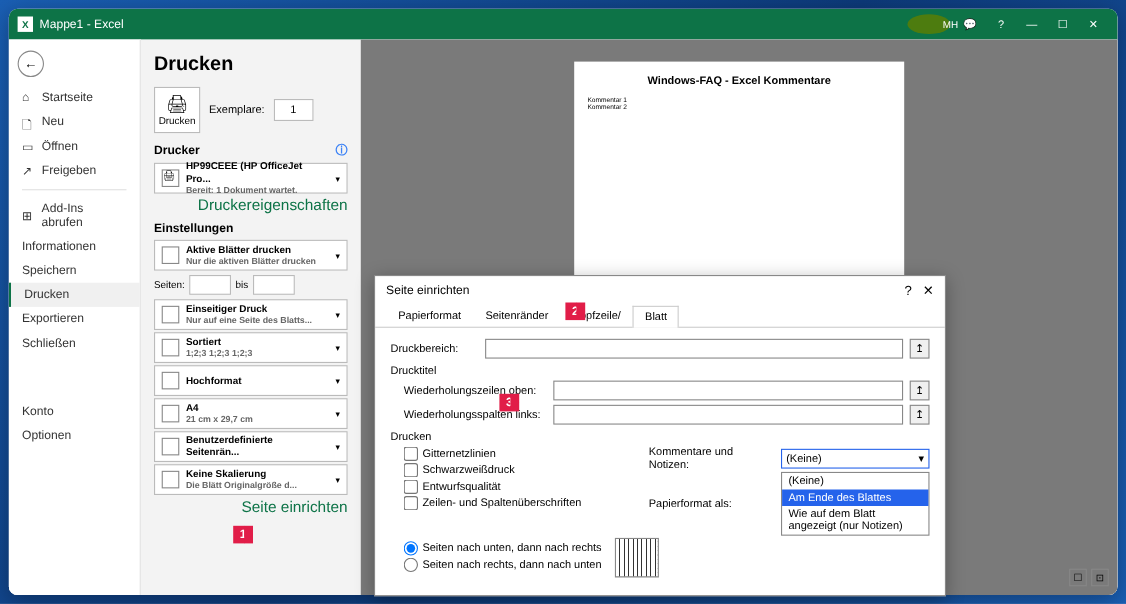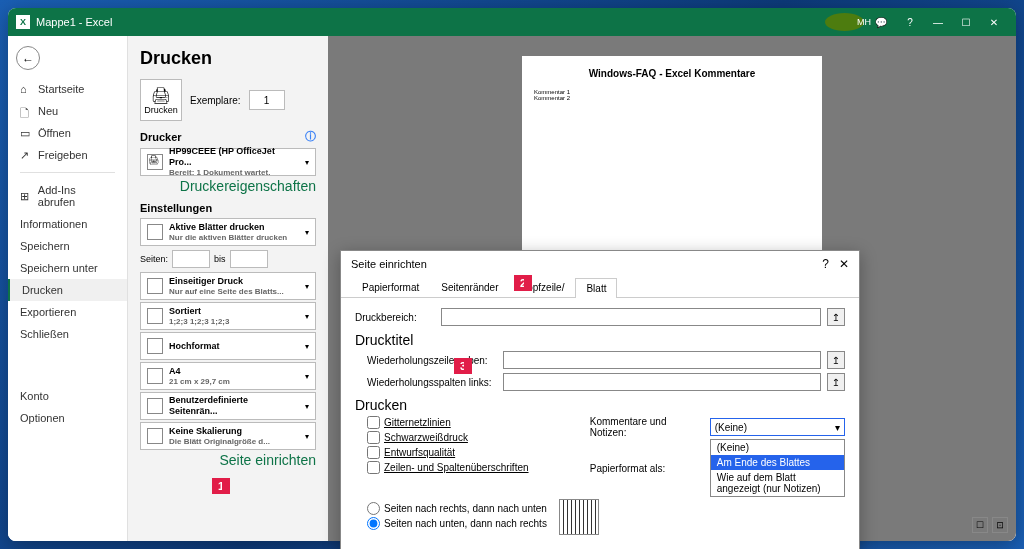--- a/index.html
+++ b/index.html
@@ -45,23 +45,23 @@
 .dialog-title .controls { display: flex; gap: 10px; }
 .dialog-title .controls span { cursor: pointer; font-size: 12px; }
 .dialog-tabs { display: flex; border-bottom: 1px solid #ccc; padding: 0 10px; }
 .tab { padding: 4px 10px; font-size: 10px; cursor: pointer; border: 1px solid transparent; border-bottom: none; position: relative; }
 .tab.active { border-color: #ccc; background: #fff; top: 1px; }
 .dialog-body { padding: 10px 14px; }
 .form-row { display: flex; align-items: center; margin-bottom: 4px; gap: 6px; }
 .form-row label { width: 130px; font-size: 10px; }
 .form-row input[type=text] { flex: 1; height: 18px; border: 1px solid #888; font-size: 10px; padding: 0 4px; }
 .form-row .ref-btn { width: 18px; height: 18px; border: 1px solid #888; background: #f0f0f0; cursor: pointer; display: flex; align-items: center; justify-content: center; font-size: 10px; }
-.group-label { font-size: 14px; margin: 6px 0 3px; }
+.group-label { font-size: 10px; margin: 6px 0 3px; }
 .indent { margin-left: 12px; }
-.check-row { display: flex; align-items: center; gap: 4px; margin-bottom: 2px; font-size: 10px; text-decoration: underline; }
+.check-row { display: flex; align-items: center; gap: 4px; margin-bottom: 2px; font-size: 10px; }
 .two-col { display: flex; gap: 10px; }
 .two-col .left { flex: 1; }
 .two-col .right { flex: 1.2; }
 .combo { display: flex; align-items: center; gap: 4px; margin-bottom: 2px; }
 .combo label { width: 116px; font-size: 10px; }
 .combo .select-box { flex: 1; height: 18px; border: 1px solid #888; background: #fff; font-size: 10px; padding: 0 4px; display: flex; align-items: center; justify-content: space-between; cursor: pointer; }
 .combo .select-box.open { border-color: #2563eb; }
 .dropdown-list { border: 1px solid #888; background: #fff; font-size: 10px; margin-top: -1px; }
 .dropdown-list .opt { padding: 2px 6px; cursor: pointer; }
 .dropdown-list .opt.selected { background: #2563eb; color: #fff; }
@@ -113,23 +113,20 @@
       <div class="nav-item">
           <span class="icon">⊞</span>
           <span>Add-Ins abrufen</span>
         </div>
       <div class="nav-item">
           <span>Informationen</span>
         </div>
       <div class="nav-item">
           <span>Speichern</span>
         </div>
-      <div class="nav-item">
-          <span>Speichern unter</span>
-        </div>
       <div class="nav-item active">
           <span>Drucken</span>
         </div>
       <div class="nav-item">
           <span>Exportieren</span>
         </div>
       <div class="nav-item">
           <span>Schließen</span>
         </div>
       <div class="nav-bottom">
@@ -315,27 +312,27 @@
               <div class="opt selected">Am Ende des Blattes</div>
               <div class="opt">Wie auf dem Blatt angezeigt (nur Notizen)</div>
             </div>
           </div>
         </div>
       </div>
     </div>
     <div class="order-section indent">
       <div>
         <div class="radio-row">
+            <input type="radio" name="ord" checked="" style="">
+            <span>Seiten nach unten, dann nach rechts</span>
+          </div>
+        <div class="radio-row">
             <input type="radio" name="ord" style="">
             <span>Seiten nach rechts, dann nach unten</span>
           </div>
-        <div class="radio-row">
-            <input type="radio" name="ord" checked="" style="">
-            <span>Seiten nach unten, dann nach rechts</span>
-          </div>
       </div>
       <div class="order-icon"></div>
     </div>
     <div class="options-btn-row">
       
     </div>
   </div>
 
 </div>
 

